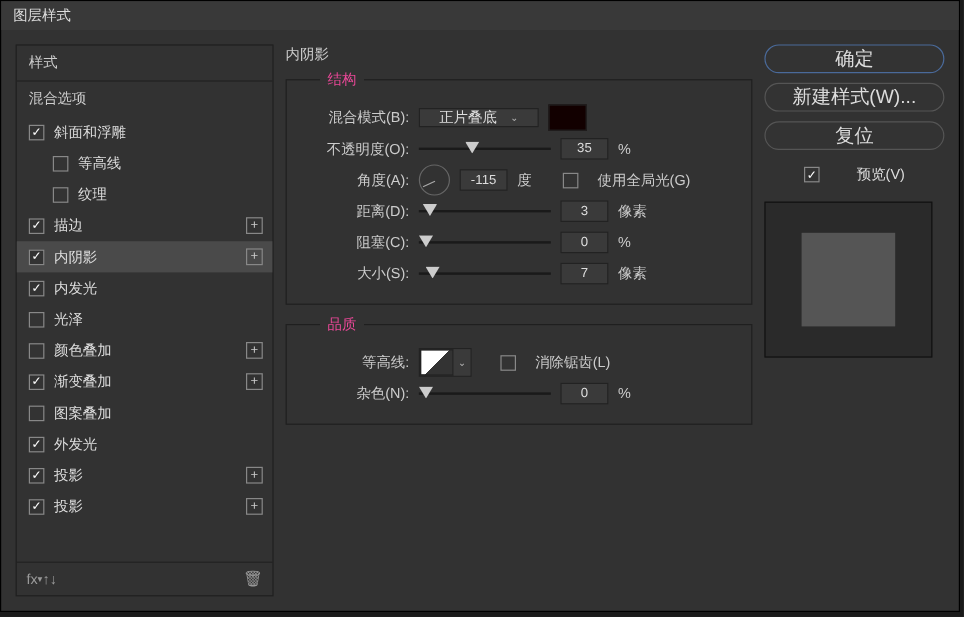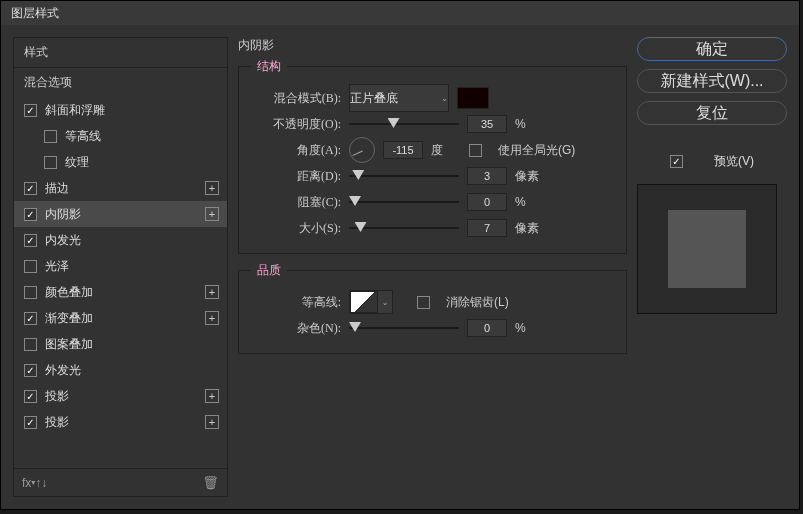--- a/index.html
+++ b/index.html
@@ -16,42 +16,42 @@
 .chk { width: 13px; height: 13px; border: 1px solid #888; margin-right: 8px; display: inline-flex; align-items: center; justify-content: center; font-size: 10px; background: #333; color: #fff; }
 .chk.on::before { content: "✓"; }
 .gap { flex: 1; }
 .add { width: 14px; height: 14px; border: 1px solid #888; display: inline-flex; align-items: center; justify-content: center; font-size: 11px; color: #ccc; }
 .side-foot { border-top: 1px solid #222; height: 28px; display: flex; align-items: center; padding: 0 8px; color: #999; font-size: 12px; }
 .side-foot .gap { flex: 1; }
 .trash { font-size: 13px; }
 .center { flex: 1; color: #ccc; font-size: 12px; }
 .section-title { font-size: 12px; color: #ccc; margin-bottom: 4px; }
 fieldset { border: 1px solid #1f1f1f; padding: 10px 12px 12px 12px; margin-bottom: 8px; }
-legend { color: #f9a8d4; font-size: 12px; padding: 0 6px; }
+legend { color: #ec4899; font-size: 12px; padding: 0 6px; margin-left: 16px; }
 .row { display: flex; align-items: center; height: 26px; gap: 8px; }
-.lbl { width: 90px; text-align: right; color: #ccc; font-family: Liberation Serif, serif; }
-.select { width: 100px; height: 28px; background: #3a3a3a; border: 1px solid #222; color: #ddd; display: flex; align-items: center; padding: 0 0; justify-content: space-between; }
+.lbl { width: 90px; text-align: right; color: #ccc; }
+.select { width: 100px; height: 16px; background: #3a3a3a; border: 1px solid #222; color: #ddd; display: flex; align-items: center; padding: 0 16px; justify-content: space-between; }
 .select .arr { font-size: 8px; color: #aaa; }
 .swatch { width: 32px; height: 22px; background: #120000; border: 1px solid #222; }
 .slider { position: relative; width: 110px; height: 12px; }
 .track { position: absolute; top: 5px; left: 0; right: 0; height: 2px; background: #1a1a1a; }
 .thumb { position: absolute; top: 0; width: 12px; height: 10px; background: #ccc; clip-path: polygon(50% 100%, 0 0, 100% 0); }
 .num { width: 40px; height: 18px; background: #3a3a3a; border: 1px solid #222; color: #ddd; text-align: center; font-size: 11px; display: inline-flex; align-items: center; justify-content: center; }
 .unit { width: 30px; color: #ccc; }
 .dial { width: 26px; height: 26px; border: 1px solid #666; border-radius: 50%; position: relative; }
 .dial::after { content: ""; position: absolute; width: 1px; height: 11px; background: #aaa; left: 12px; top: 2px; transform-origin: bottom; transform: rotate(-115deg); }
 .contour { width: 28px; height: 22px; background: linear-gradient(135deg,#fff 50%,#333 50%); border: 1px solid #222; }
 .contour-wrap { display: flex; border: 1px solid #222; }
 .contour-arr { width: 14px; display: flex; align-items: center; justify-content: center; background: #3a3a3a; font-size: 8px; color: #aaa; }
 .btn { height: 22px; padding: 0 14px; background: #3a3a3a; border: 1px solid #222; color: #ddd; font-size: 12px; display: inline-flex; align-items: center; cursor: pointer; }
 .btnrow { display: flex; gap: 10px; justify-content: center; margin-top: 6px; }
 .right { width: 150px; display: flex; flex-direction: column; gap: 8px; align-items: stretch; }
 .pill { height: 24px; border: 1px solid #4a6a9a; border-radius: 12px; color: #ddd; font-size: 16px; display: flex; align-items: center; justify-content: center; cursor: pointer; background: #333; }
 .pill.gray { border-color: #555; }
-.prevrow { display: flex; align-items: center; justify-content: center; gap: 23px; color: #ddd; font-size: 12px; margin-top: 20px; }
+.prevrow { display: flex; align-items: center; justify-content: center; gap: 23px; color: #ddd; font-size: 12px; margin-top: 4px; }
 .preview { margin-top: 6px; width: 140px; height: 130px; background: #2a2a2a; border: 1px solid #111; display: flex; align-items: center; justify-content: center; }
 .preview-inner { width: 78px; height: 78px; background: #555; }
 </style>
 </head>
 <body>
 
 <div class="dialog">
   <div class="titlebar">
     <span>图层样式</span>
   </div>

